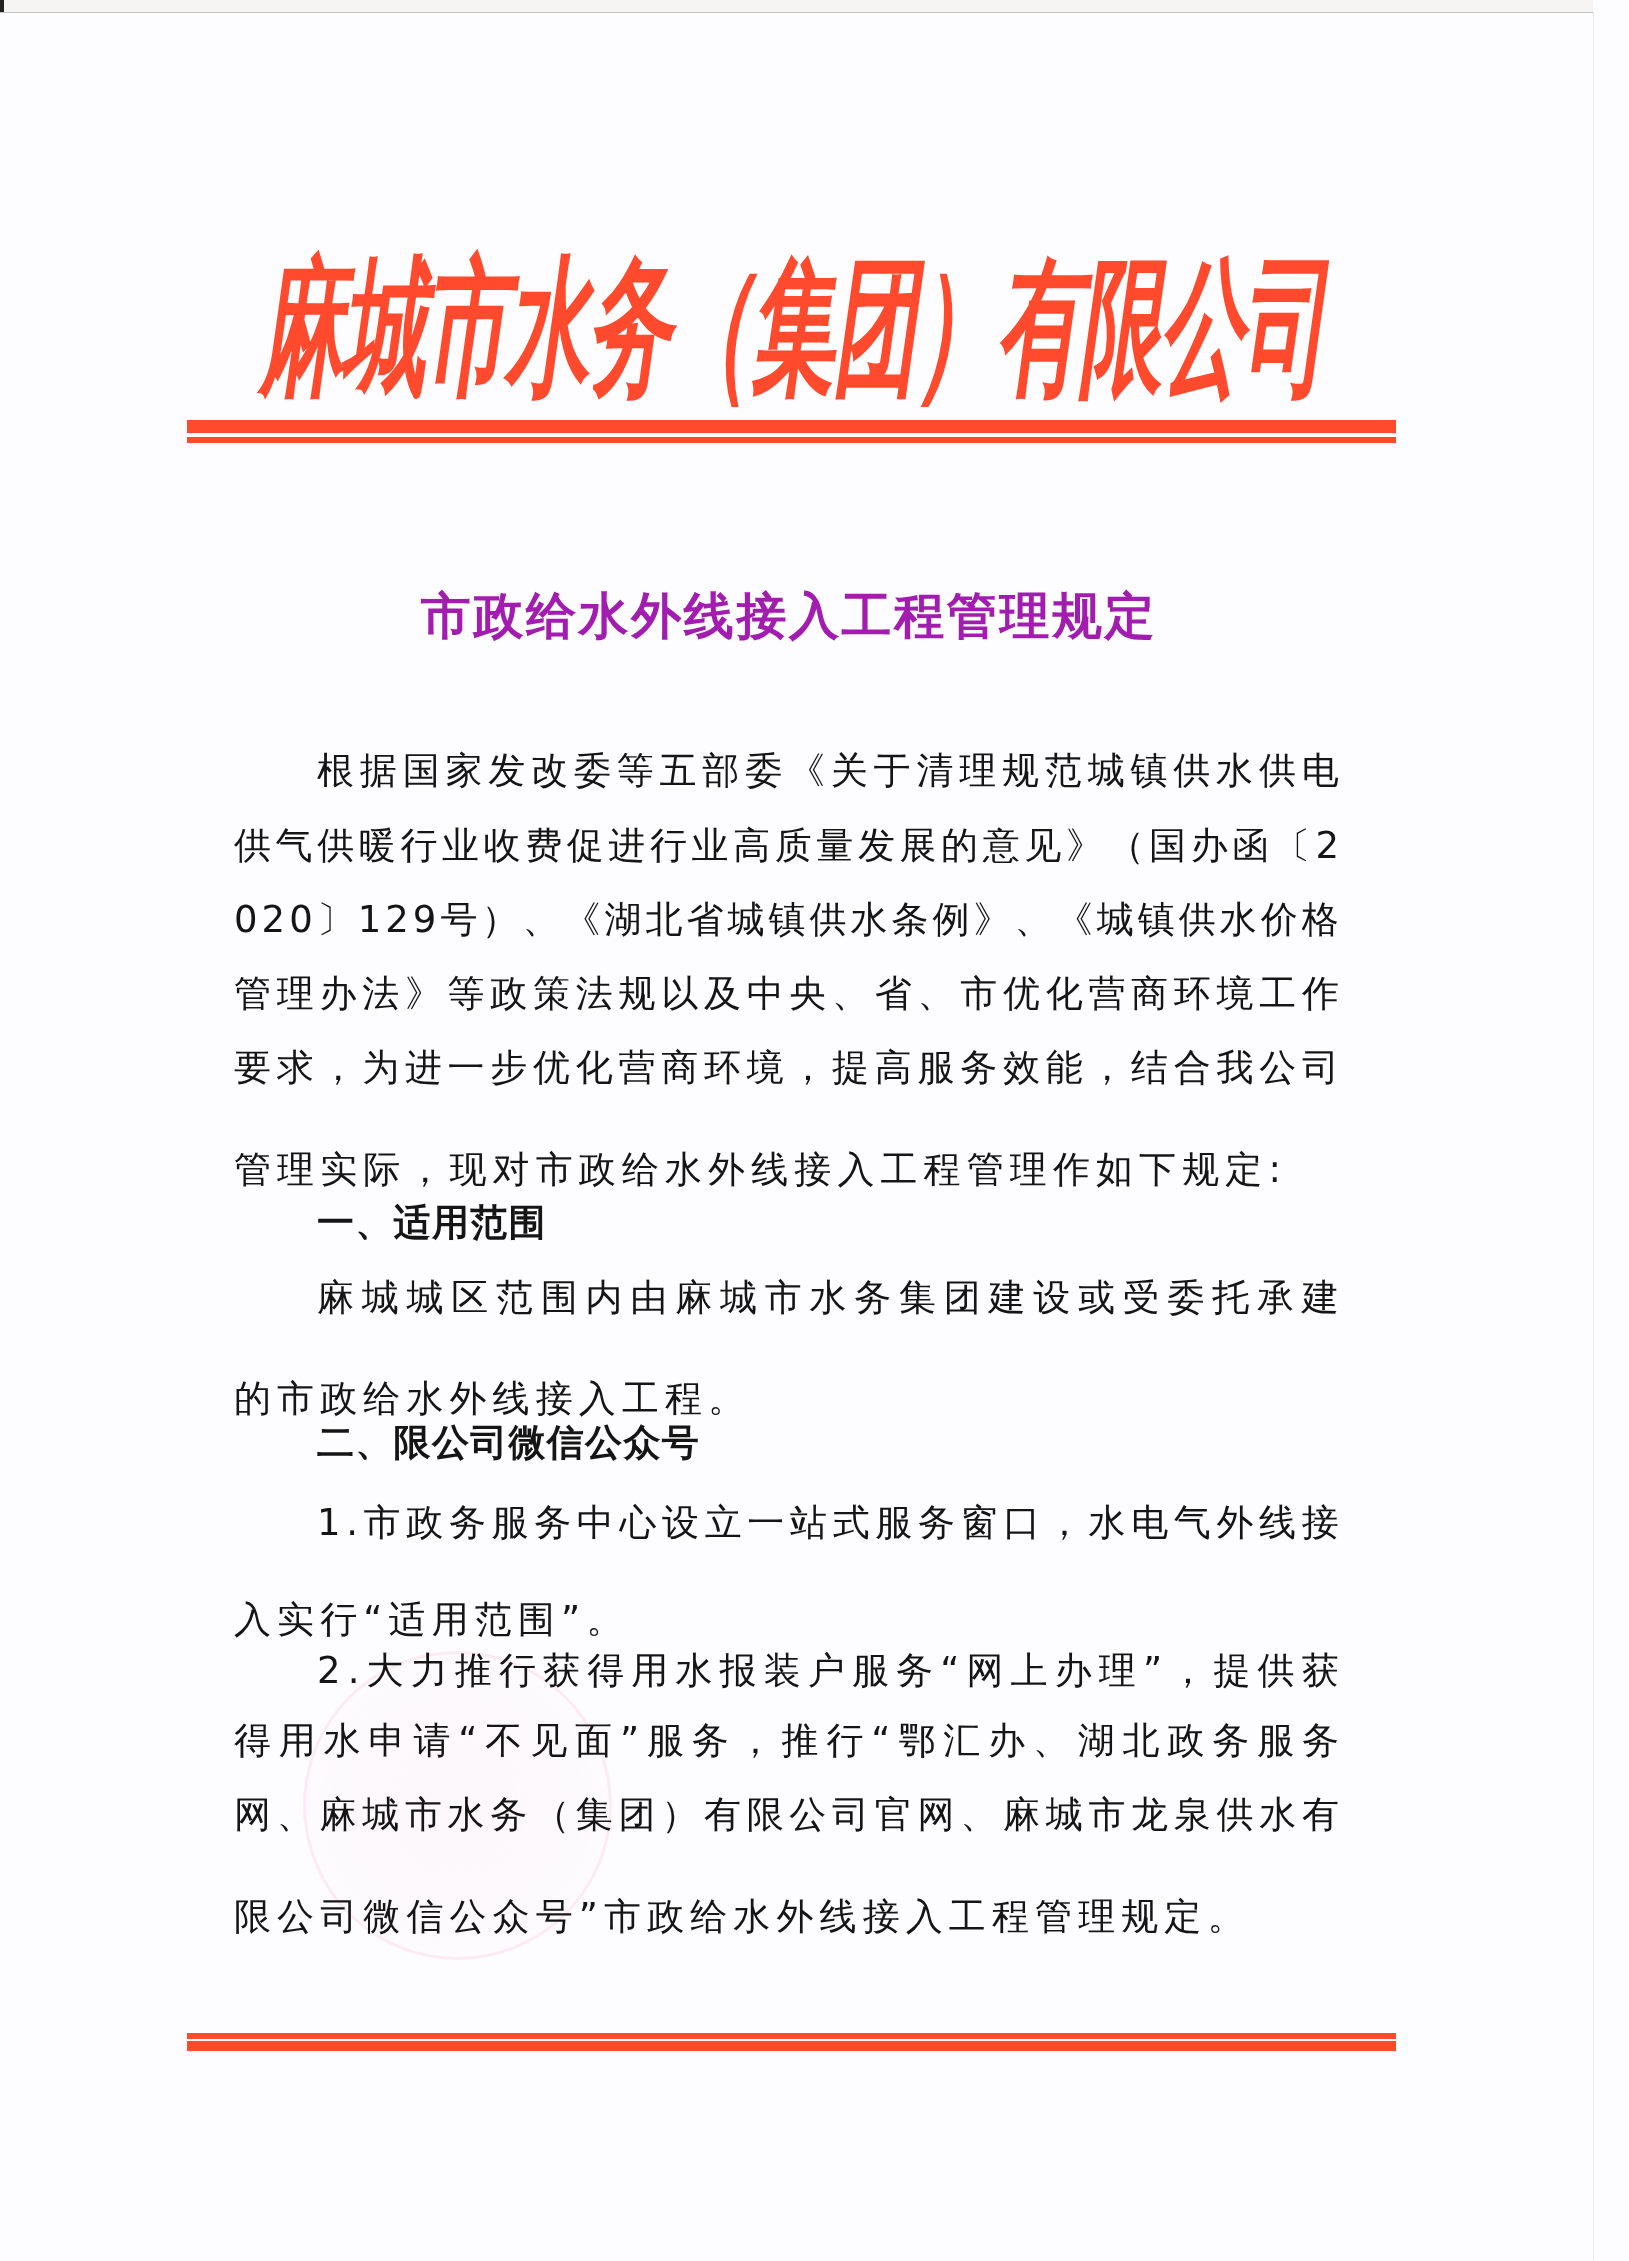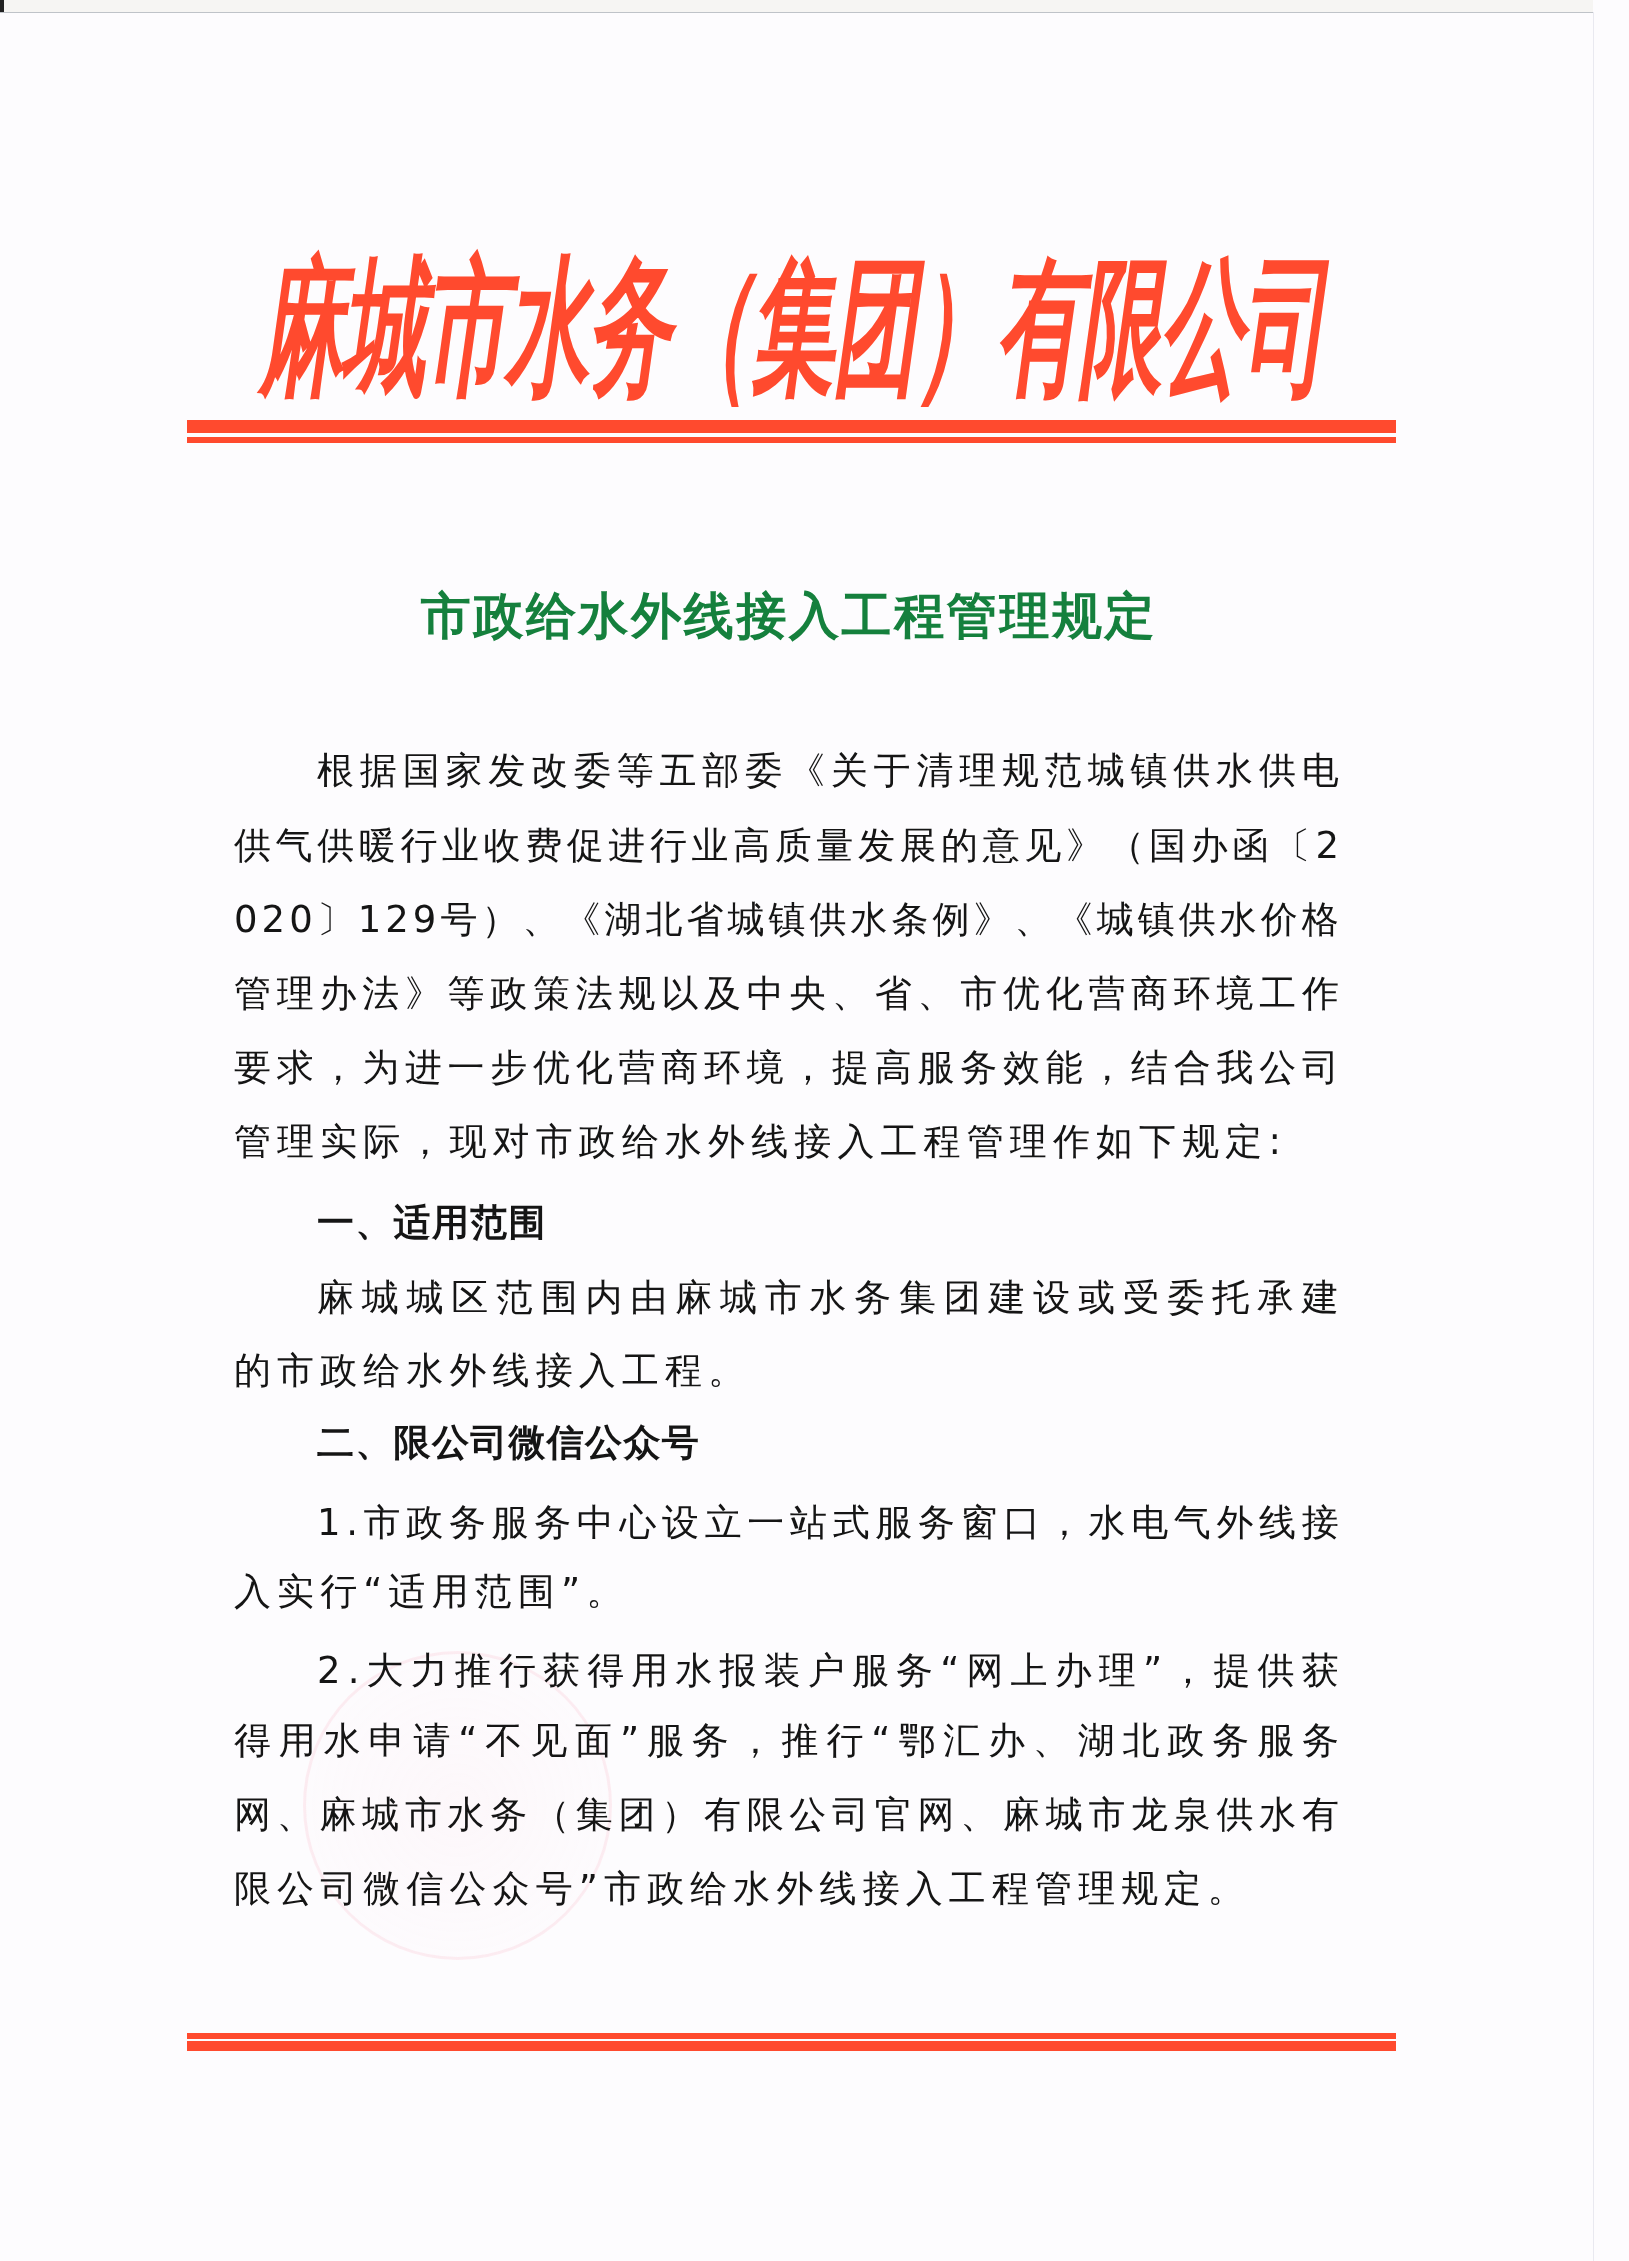--- a/index.html
+++ b/index.html
@@ -22,33 +22,33 @@
     font-family: "DejaVu Sans", "Liberation Sans", sans-serif;
     font-weight: bold; font-size: 150px; line-height: 1;
     color: #ff4a2e; letter-spacing: -3.9px;
     transform: scaleX(0.56); transform-origin: center center;
   }
   .rule { position: absolute; background: #ff4a2e; }
 
   .doc-title {
     position: absolute; left: 0; width: 1630px; top: 584px; text-align: center;
     font-family: "DejaVu Serif", "Liberation Serif", serif;
-    font-weight: bold; font-size: 50px; line-height: 64px; color: #15803d;
+    font-weight: bold; font-size: 50px; line-height: 64px; color: #a21caf;
     letter-spacing: 2.6px; padding-left: 0px; box-sizing: border-box;
   }
   .doc-title span { display: inline-block; transform: translateX(-26px); }
 
   .line {
     position: absolute; left: 234px; width: 1105px; height: 52px;
     font-family: "DejaVu Sans", "Liberation Sans", sans-serif;
     font-size: 37px; line-height: 52px; color: #151515;
     white-space: nowrap; text-align: justify; text-align-last: justify;
     font-weight: normal;
   }
-  .line.short { text-align: center; text-align-last: left; letter-spacing: 4.5px; }
+  .line.short { text-align: center; text-align-last: left; letter-spacing: 4.5px; margin-top: 28px; }
   .line.indent { left: 317px; width: 1022px; }
   .line.heading { font-weight: bold; letter-spacing: 1.3px; text-align: left; text-align-last: left; }
 
   .seal {
     position: absolute; left: 303px; top: 1651px; width: 303px; height: 303px;
     border-radius: 50%; border: 3.9px solid rgba(250,170,190,0.18);
     background: radial-gradient(circle, rgba(255,210,220,0.10) 0%, rgba(255,220,230,0.04) 70%, transparent 100%);
   }
 </style>
 </head>

